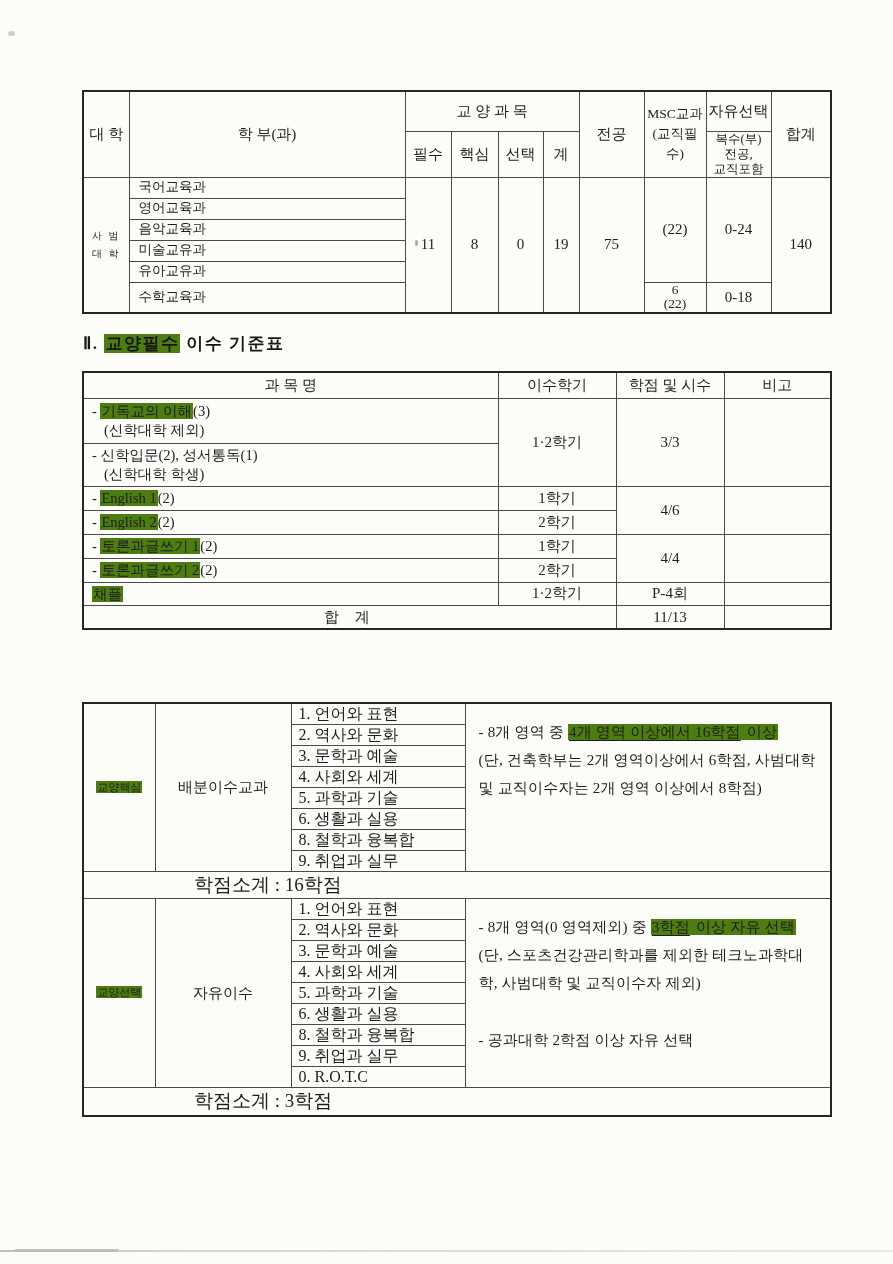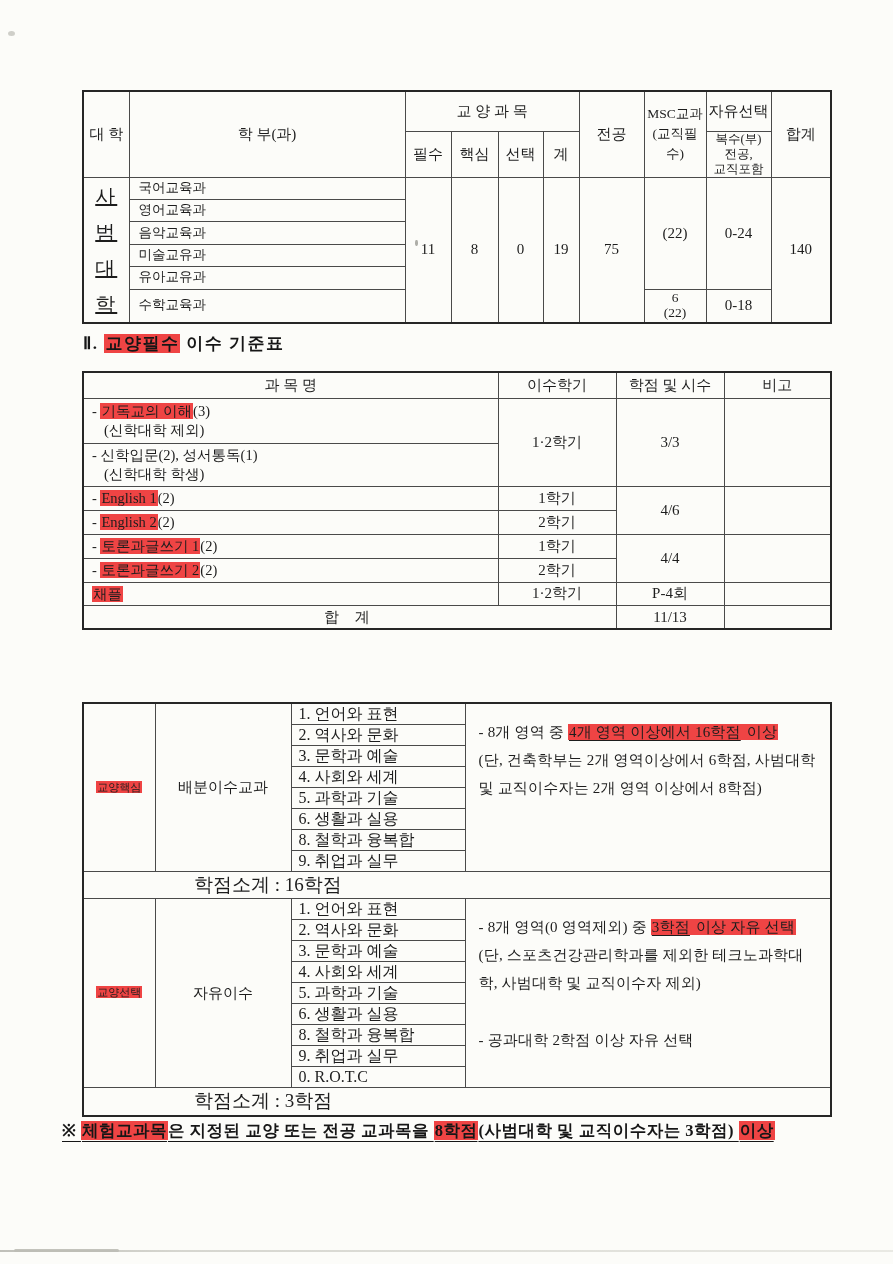--- a/index.html
+++ b/index.html
@@ -21,21 +21,21 @@
 
   
   .t1{left:82px;top:90px;width:748px;}
   .t1 .hA{height:40px;}
   .t1 .hB{height:42px;}
   .t1 .r21{height:21px;}
   .t1 .r23{height:23px;}
   .t1 .dept{text-align:left;padding-left:9px;font-size:13.5px;}
   .t1 .small{font-size:13.5px;line-height:1.5;}
   .t1 .xsmall{font-size:12.5px;line-height:1.2;}
-  .t1 .college{font-size:20px;line-height:1.8;letter-spacing:2px;text-decoration:underline;}
+  .t1 .college{font-size:10px;line-height:1.8;letter-spacing:2px;}
   .t1 .mscb{font-size:13.5px;line-height:1.1;}
 
   
   .t2{left:82px;top:371px;width:748px;}
   .t2 .hdr{height:26px;padding-left:32px;}
   .t2 .r45{height:45px;}
   .t2 .r43{height:43px;}
   .t2 .r24{height:24px;}
   .t2 .r22{height:22px;margin-top:44px;}
   .t2 .name{text-align:left;padding:2px 4px 2px 8px;font-size:14.5px;}
@@ -52,21 +52,21 @@
     vertical-align:top;text-align:left;
     padding:15px 10px 0 13px;
     font-size:15px;line-height:1.85;letter-spacing:0.2px;
   }
   .t3 .note .paren{margin:0;}
   .t3 .note .p2{margin-top:30px;}
   .t3 .subtotal{text-align:left;padding-left:110px;font-size:19px;}
   .t3 .cat{font-size:11px;margin-top:14px;}
 
   .preline{white-space:pre-line;margin-left:15px;}
-  .hl{background:#ef4444;padding:0 1px;}
+  .hl{background:#4d7c0f;padding:0 1px;}
   .ul{text-decoration:underline;text-underline-offset:3px;}
 
   .sec-title{
     position:absolute;left:83px;
     font-size:17px;font-weight:bold;letter-spacing:1.5px;color:#161616;
   }
   #title2{top:332px;}
   #title3{top:668px;}
 
   .footnote{
@@ -297,21 +297,18 @@
         </tr>
     <tr class="ar">
           <td class="area">0. R.O.T.C</td>
         </tr>
     <tr class="sub2">
       <td colspan="4" class="subtotal">학점소계 : 3학점</td>
     </tr>
   </tbody>
     </table>
 
-  <div class="footnote">
-    <span>※ </span><span class="hl">체험교과목</span><span>은 지정된 교양 또는 전공 교과목을 </span><span class="hl">8학점</span><span>(사범대학 및 교직이수자는 3학점) </span><span class="hl">이상</span>
-  </div>
 
   <div class="speck-tl"></div>
   <div class="speck-t1"></div>
   <div class="bottom-line"></div>
   <div class="bottom-dash"></div>
 </div>
 
 </body></html>

